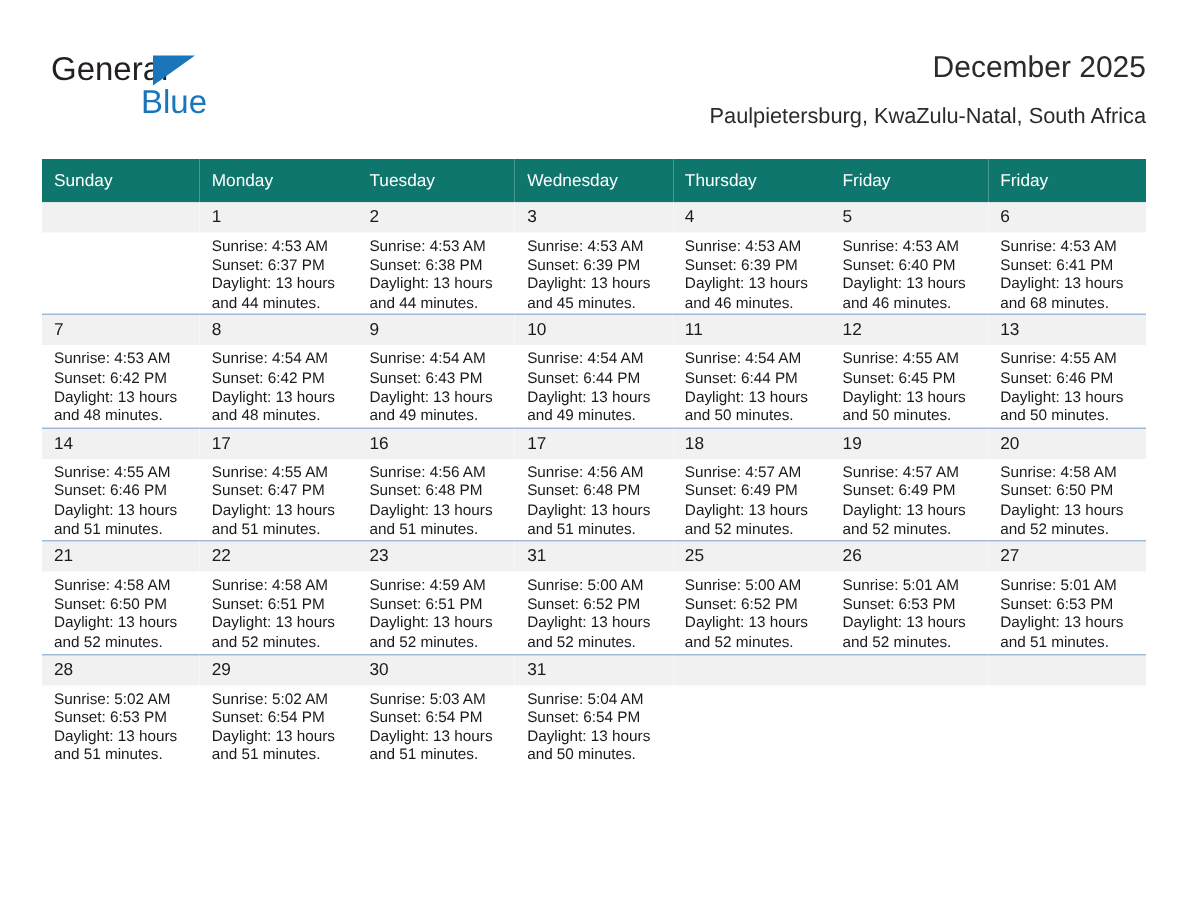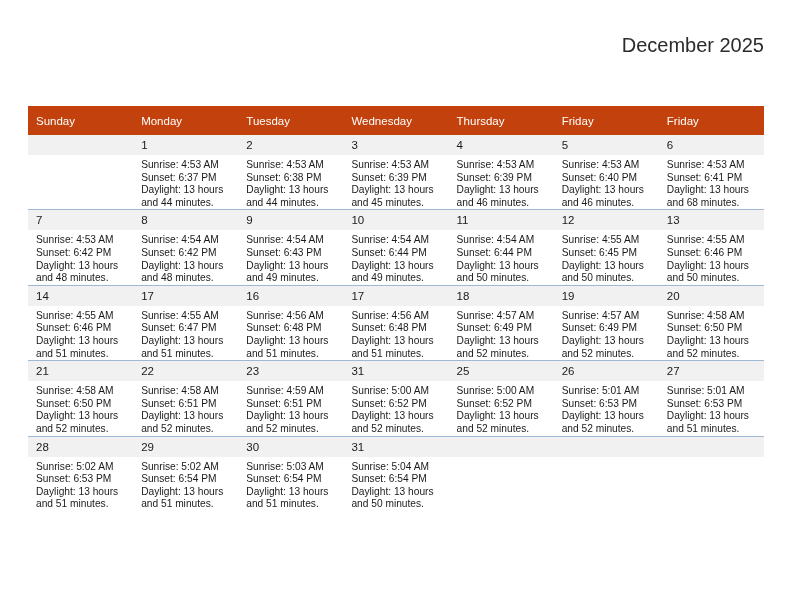--- a/index.html
+++ b/index.html
@@ -90,21 +90,21 @@
   
   .cal {
     position: absolute;
     left: 28px;
     top: 106px;
     width: 736px;
     border-collapse: collapse;
     table-layout: fixed;
   }
   .cal th {
-    background: #c2410c;
+    background: #0f766e;
     color: #ffffff;
     font-size: 11.5px;
     font-weight: normal;
     text-align: left;
     padding: 5px 0 5px 8px;
     height: 19px;
     border: none;
   }
   .cal td {
     width: 105.14px;
@@ -142,23 +142,29 @@
     white-space: nowrap;
   }
 </style>
 </head>
 <body>
 
 <div class="page">
 
   <div class="top">
 
+    <div class="logo">
+      <span class="logo-general">General</span>
+      <span class="logo-tri"></span>
+      <span class="logo-blue">Blue</span>
+    </div>
 
     <div class="title-wrap">
       <h1 class="cal-title">December 2025</h1>
+      <h2 class="cal-sub">Paulpietersburg, KwaZulu-Natal, South Africa</h2>
     </div>
 
   </div>
 
   <table class="cal">
     <thead>
       <tr>
         <th>Sunday</th>
         <th>Monday</th>
         <th>Tuesday</th>

